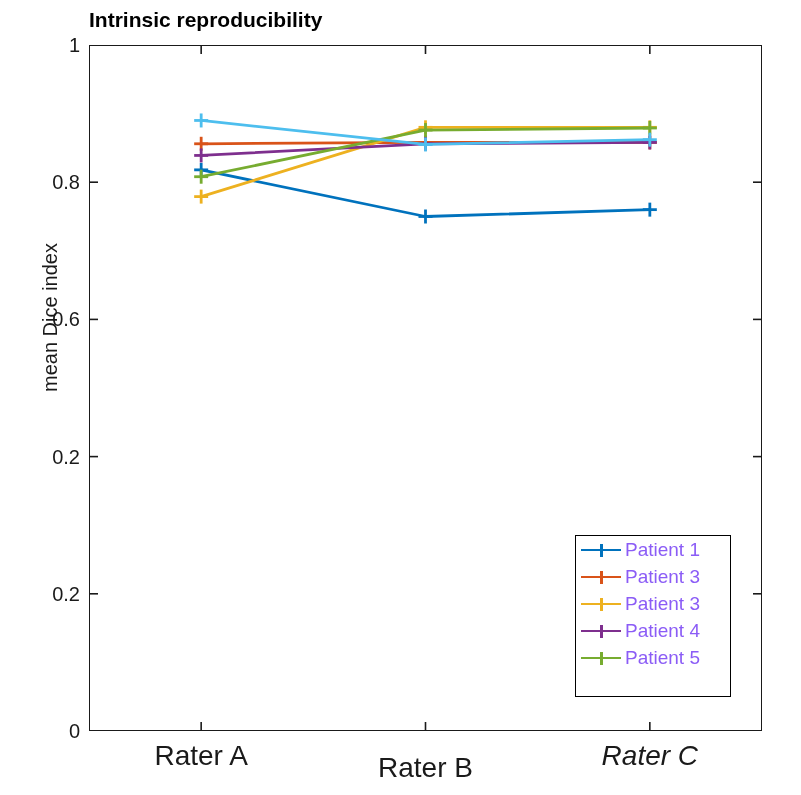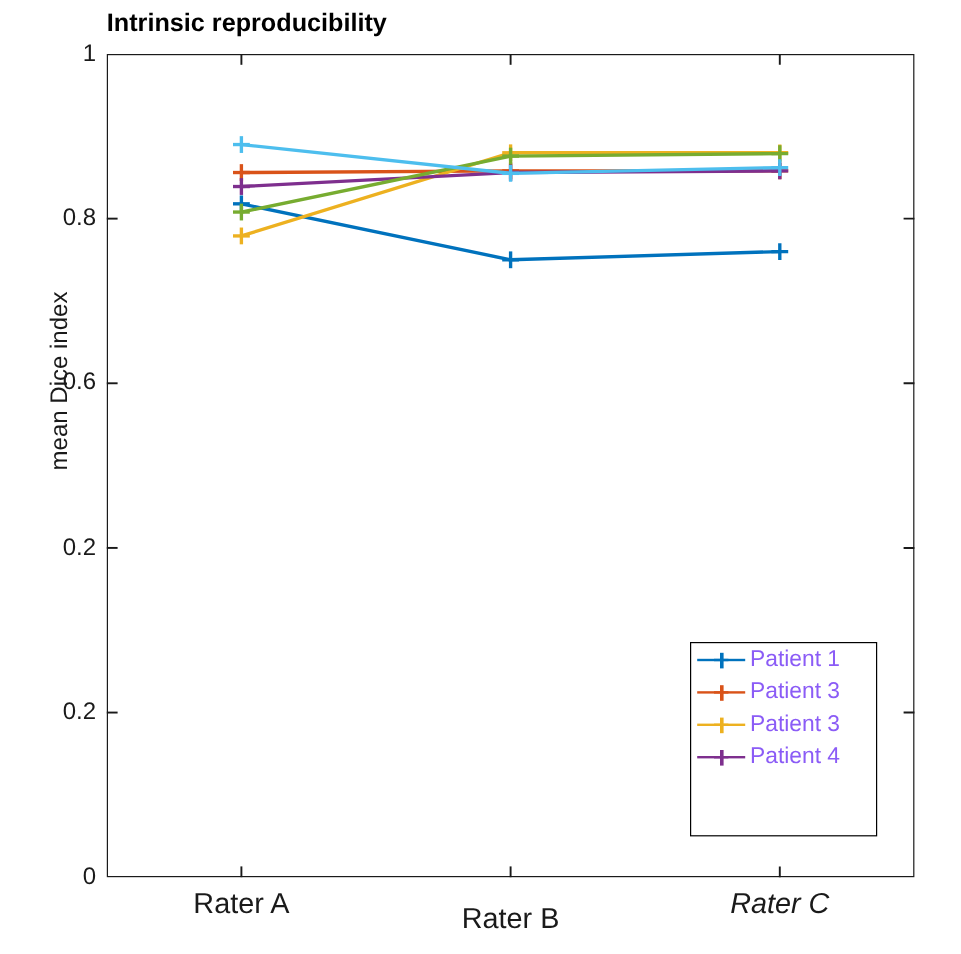--- a/index.html
+++ b/index.html
@@ -74,21 +74,21 @@
   }
   .ytick-wrap {
     position: absolute;
     left: 8px;
     width: 72px;
     height: 0;
   }
   .xtick-label {
     position: absolute;
     text-align: center;
-    font-size: 24px;
+    font-size: 28px;
     color: #1a1a1a;
     width: 160px;
     transform: translateX(-50%);
     top: 740px;
     white-space: nowrap;
   }
   #legend-box {
     position: absolute;
     left: 575px;
     top: 535px;
@@ -274,15 +274,23 @@
         <span class="legend-text">Patient 3</span>
       </div>
       <div class="legend-row">
         <div class="legend-sample">
           <div class="legend-line" style="background: rgb(126, 47, 142);"></div>
           <div class="legend-marker-h" style="background: rgb(126, 47, 142);"></div>
           <div class="legend-marker-v" style="background: rgb(126, 47, 142);"></div>
         </div>
         <span class="legend-text">Patient 4</span>
       </div>
+      <div class="legend-row">
+        <div class="legend-sample">
+          <div class="legend-line" style="background: rgb(119, 172, 48);"></div>
+          <div class="legend-marker-h" style="background: rgb(119, 172, 48);"></div>
+          <div class="legend-marker-v" style="background: rgb(119, 172, 48);"></div>
+        </div>
+        <span class="legend-text">Patient 5</span>
+      </div>
     </div>
 
 </div>
 
 </body></html>

